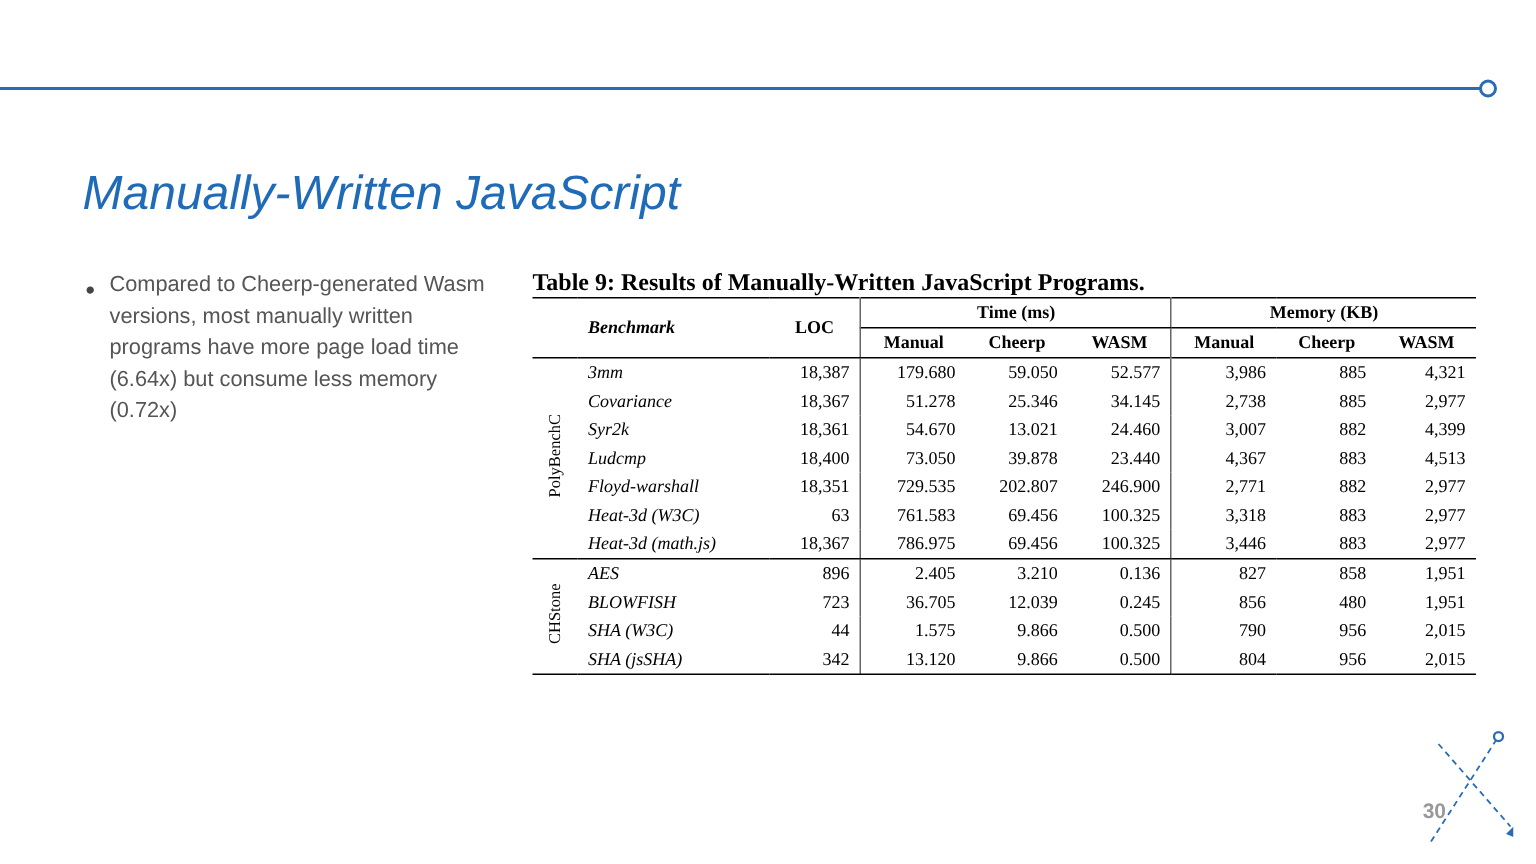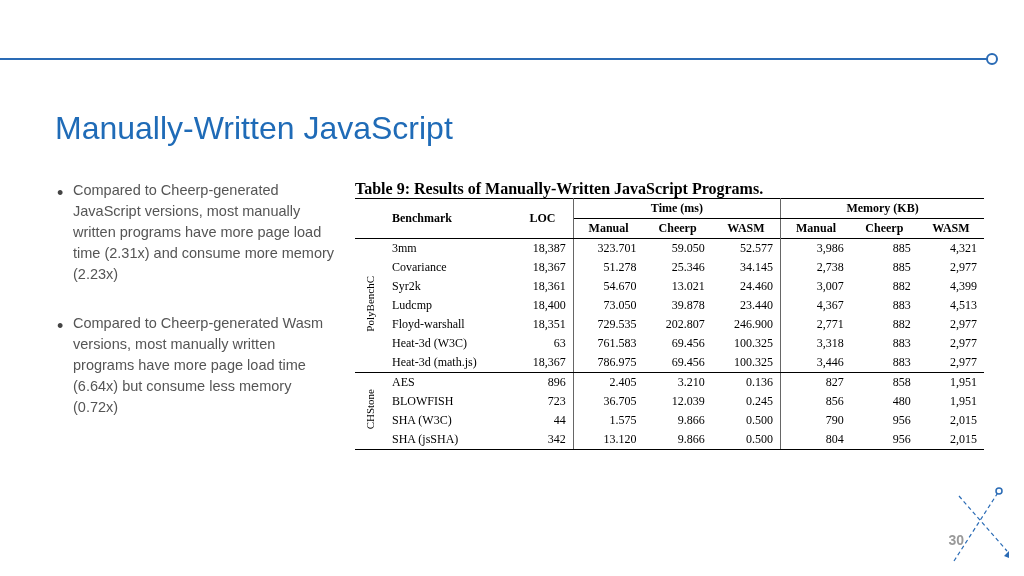--- a/index.html
+++ b/index.html
@@ -32,20 +32,21 @@
     background: #fff;
   }
   h1.title {
     position: absolute;
     top: 110px;
     left: 55px;
     margin: 0;
     font-size: 32px;
     font-weight: 400;
     color: #1f6bb7;
+    font-style: italic;
   }
   .content {
     position: absolute;
     top: 180px;
     left: 55px;
     right: 40px;
     display: flex;
     gap: 20px;
   }
   .left {
@@ -92,20 +93,21 @@
     padding: 2px 7px;
     text-align: right;
     font-weight: normal;
   }
   table.data thead th {
     font-weight: bold;
     text-align: center;
   }
   table.data .bench-col {
     text-align: left;
+    font-style: italic;
   }
   table.data .group-col {
     width: 16px;
     text-align: center;
     vertical-align: middle;
   }
   .rotated {
     writing-mode: vertical-rl;
     transform: rotate(180deg);
     font-size: 11px;
@@ -136,21 +138,20 @@
 <body>
 
 <div class="top-rule"></div>
 <div class="top-rule-circle"></div>
 
 <h1 class="title">Manually-Written JavaScript</h1>
 
 <div class="content">
   <div class="left">
     <ul>
-      <li>Compared to Cheerp-generated JavaScript versions, most manually written programs have more page load time (2.31x) and consume more memory (2.23x)</li>
       <li>Compared to Cheerp-generated Wasm versions, most manually written programs have more page load time (6.64x) but consume less memory (0.72x)</li>
     </ul>
   </div>
   <div class="right">
     <div class="table-caption">Table 9: Results of Manually-Written JavaScript Programs.</div>
     <table class="data">
       <thead>
         <tr class="rule-top">
           <th rowspan="2" class="group-col"></th>
           <th rowspan="2" class="bench-col rule-bot">Benchmark</th>
@@ -165,21 +166,21 @@
           <th>Manual</th>
           <th>Cheerp</th>
           <th>WASM</th>
         </tr>
       </thead>
       <tbody id="table-body">
           <tr>
             <td rowspan="7" class="group-col rule-thin-bot"><span class="rotated">PolyBenchC</span></td>
             <td class="bench-col">3mm</td>
             <td class="sep-right">18,387</td>
-            <td class="">323.701</td>
+            <td class="">179.680</td>
             <td class="">59.050</td>
             <td class="sep-right">52.577</td>
             <td class="">3,986</td>
             <td class="">885</td>
             <td class="">4,321</td>
           </tr>
           <tr>
             <td class="bench-col">Covariance</td>
             <td class="sep-right">18,367</td>
             <td class="">51.278</td>

